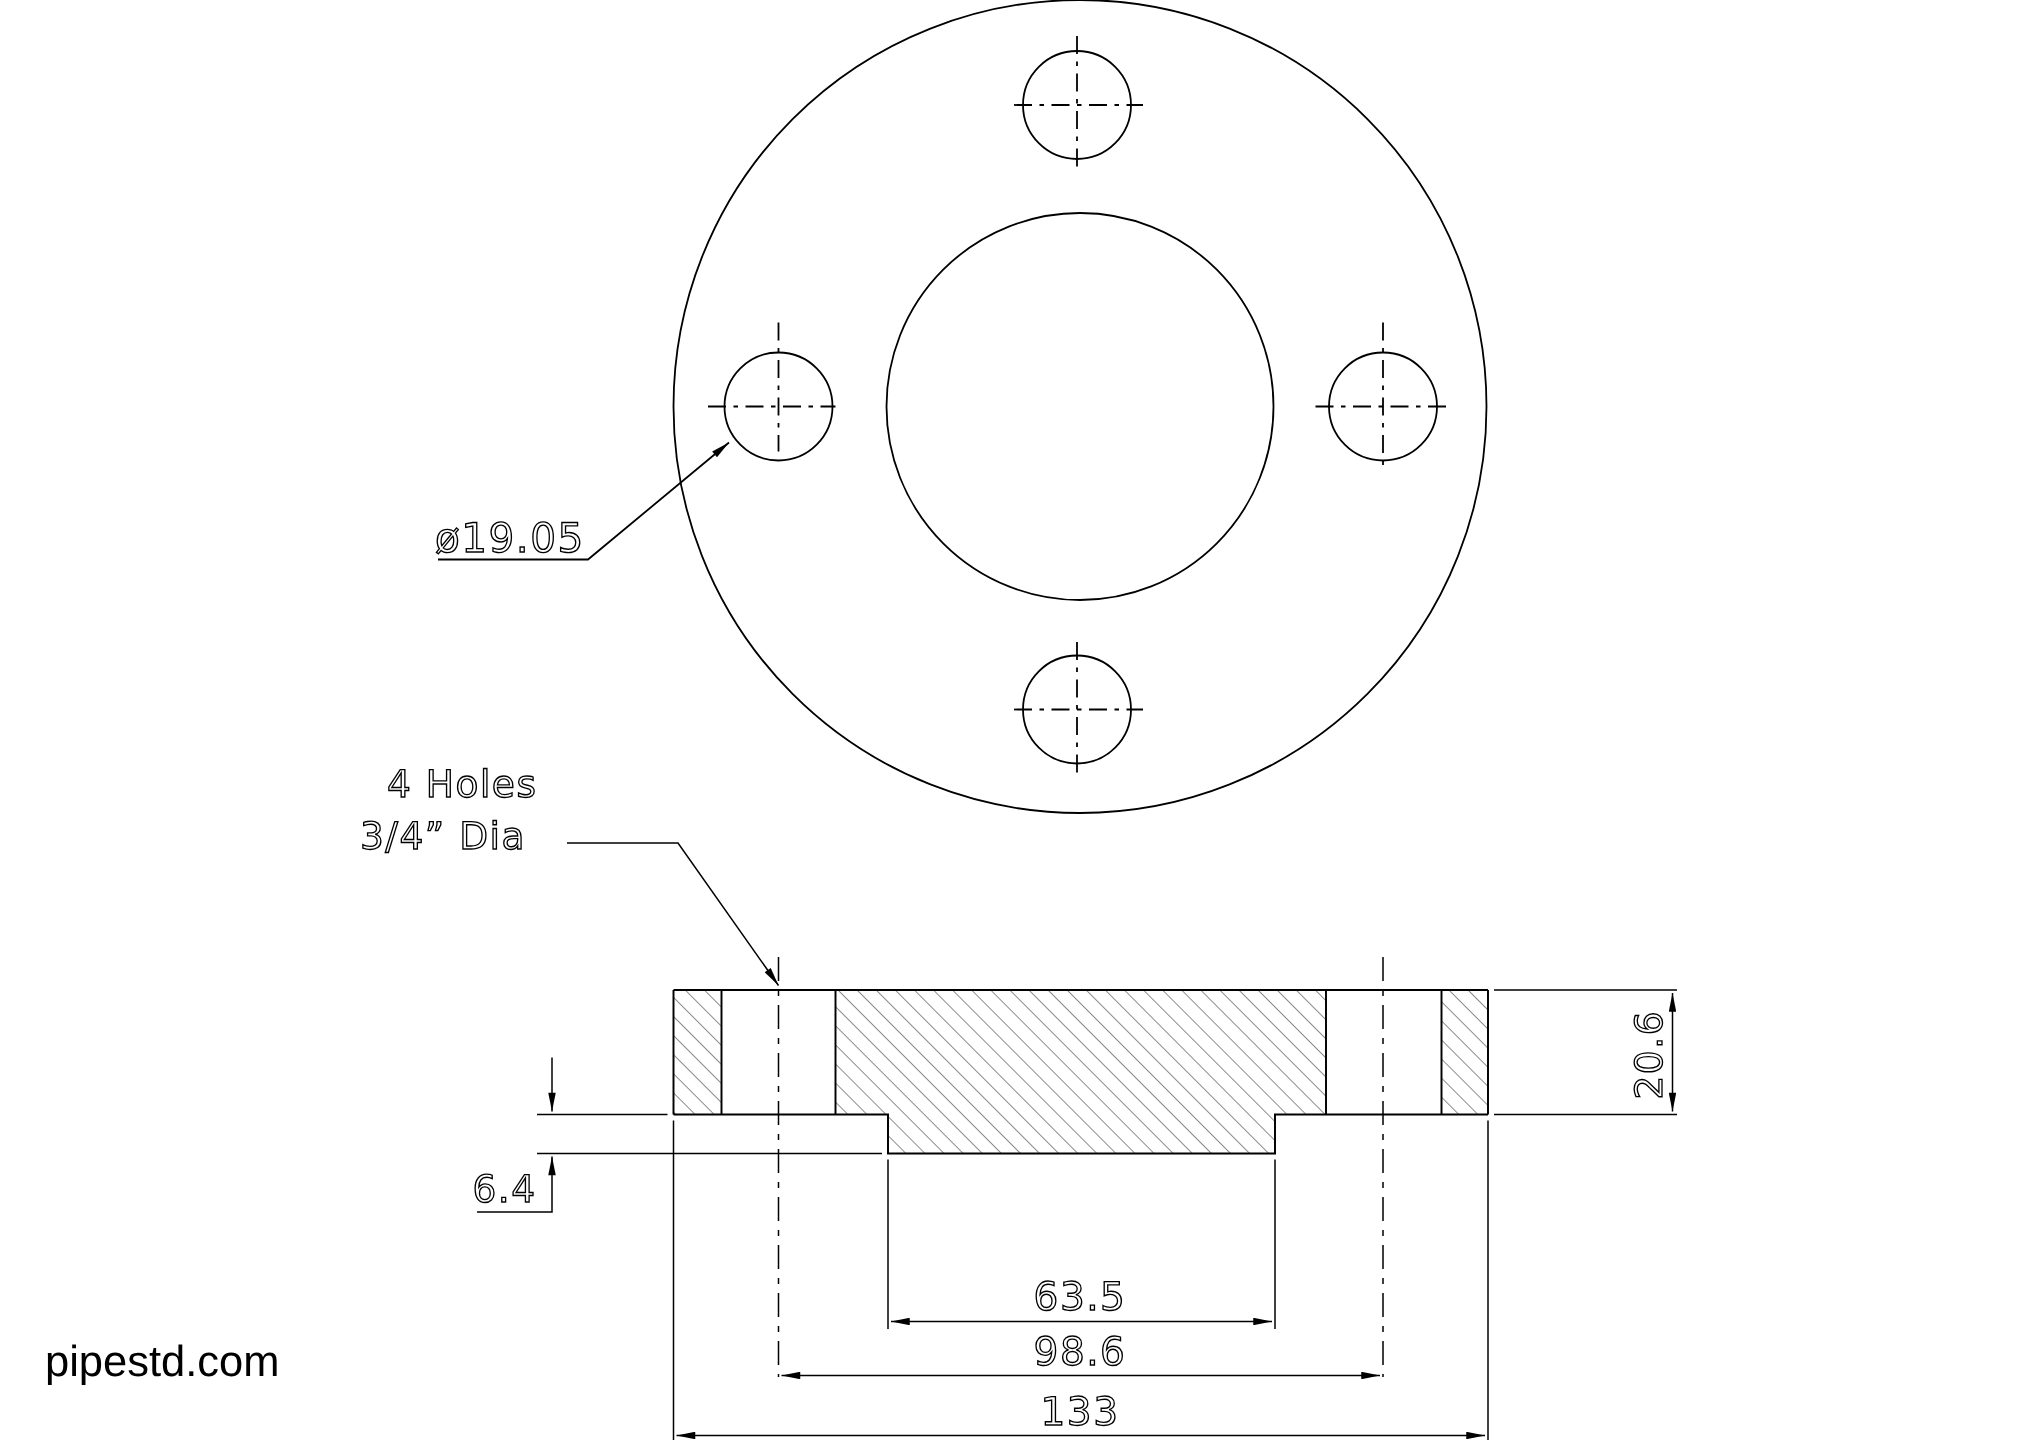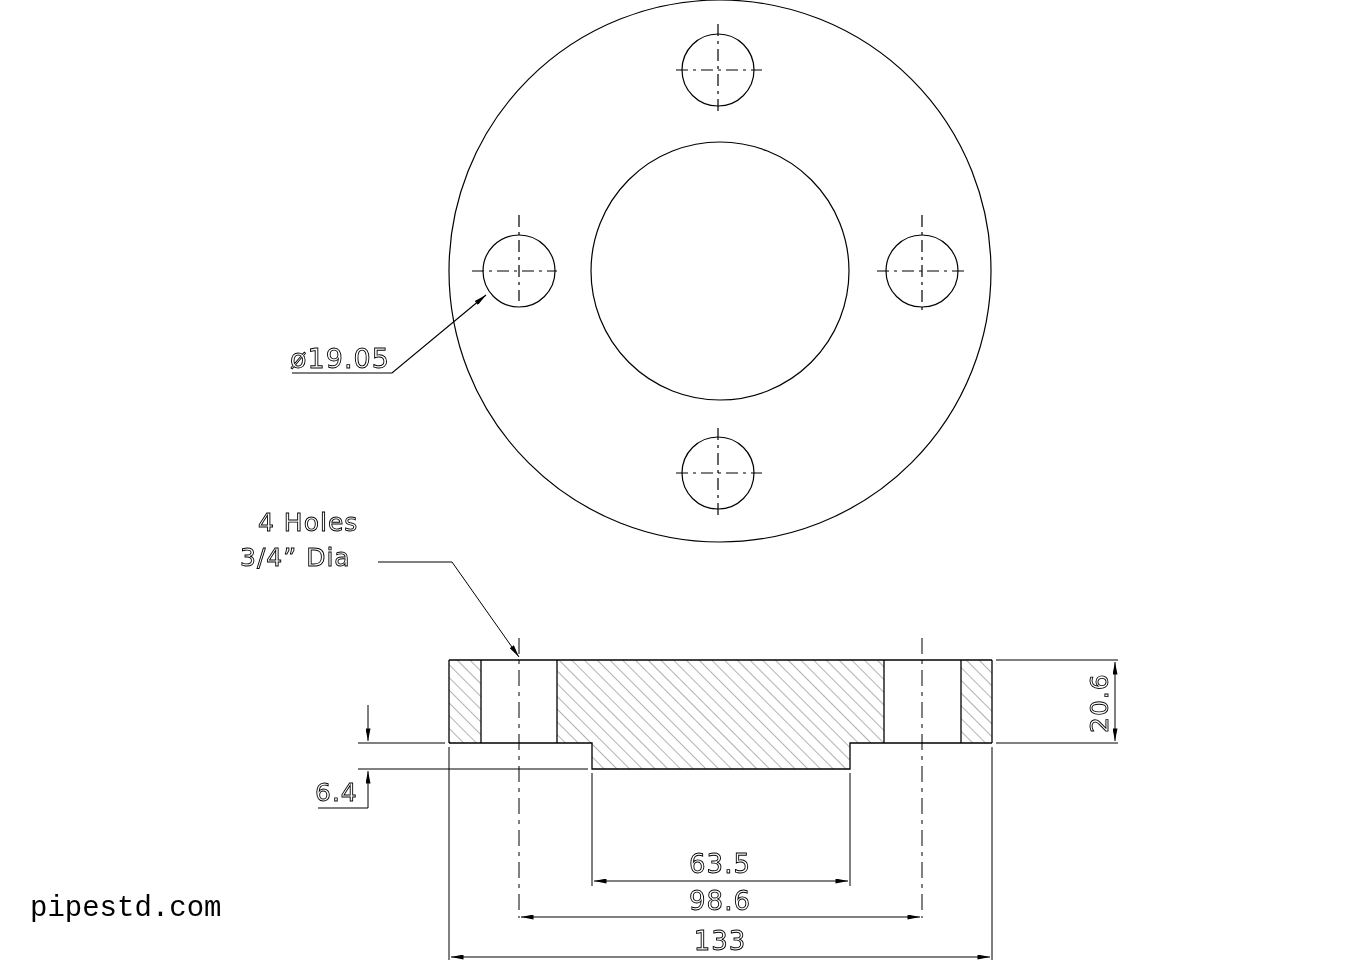--- a/index.html
+++ b/index.html
@@ -1,19 +1,19 @@
 <!DOCTYPE html>
 <html><head>
   <meta charset="utf-8">
   <style>
     html, body { margin: 0; padding: 0; background: #ffffff; }
     body { width: 1362px; height: 962px; position: relative; overflow: hidden; }
     #drawing { position: absolute; left: 0; top: 0; }
     .cad-text { font-family: "DejaVu Sans", sans-serif; fill: #ffffff; stroke: #000; stroke-width: 0.9; font-weight: normal; letter-spacing: 1px; }
-    .watermark { position: absolute; left: 30px; top: 892px; font-family: Liberation Mono, monospace; font-size: 29px; color: #000; }
+    .watermark { position: absolute; left: 30px; top: 892px; font-family: Liberation Sans, sans-serif; font-size: 29px; color: #000; }
   </style>
 </head>
 <body>
 
 <svg id="drawing" width="1362" height="962" viewBox="0 0 1362 962" xmlns="http://www.w3.org/2000/svg">
   <defs>
     <pattern id="hatch" patternUnits="userSpaceOnUse" width="9" height="9" patternTransform="rotate(-45)">
       <line x1="0" y1="0" x2="0" y2="9" stroke="#555" stroke-width="0.9"></line>
     </pattern>
     <marker id="arrow" viewBox="0 0 10 4" refX="10" refY="2" markerWidth="14" markerHeight="5" orient="auto-start-reverse" markerUnits="userSpaceOnUse">

